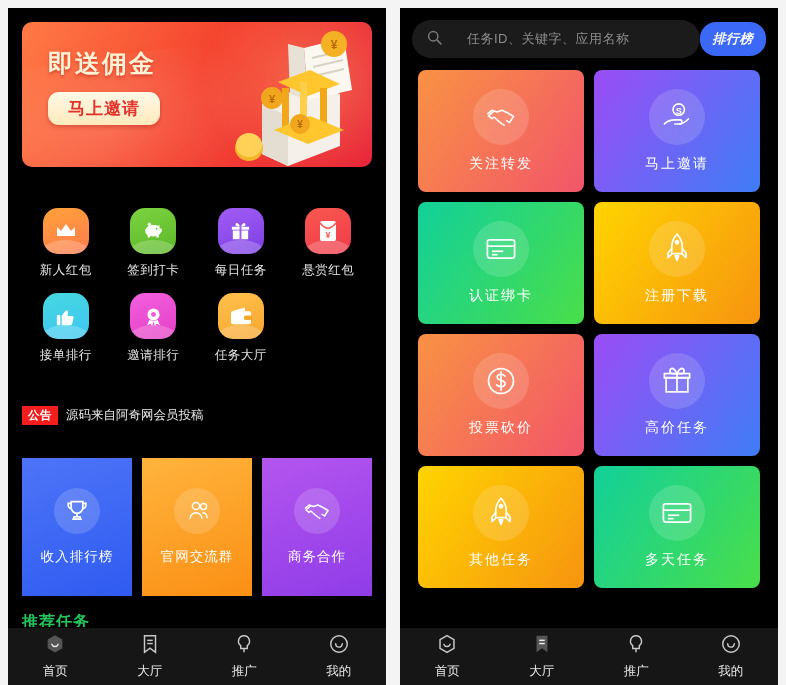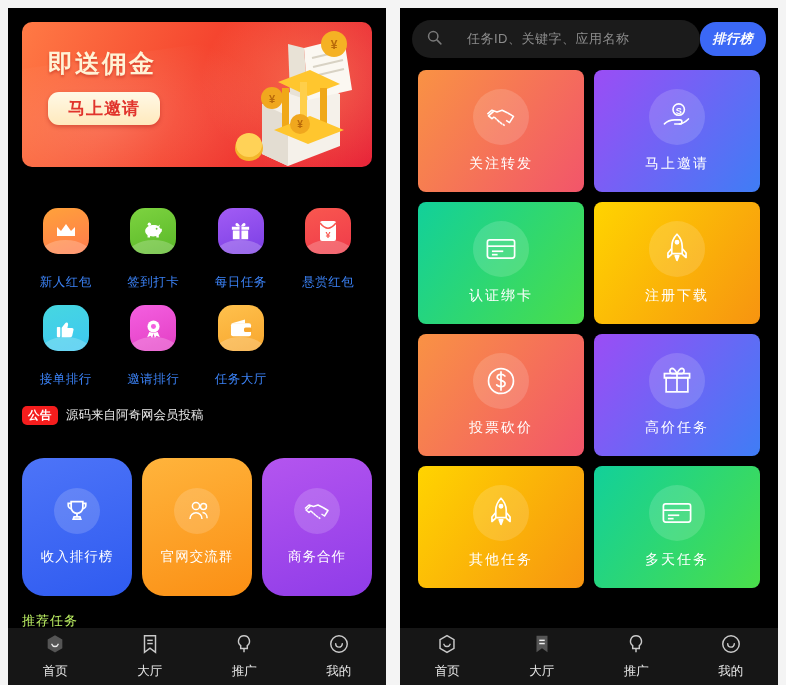--- a/index.html
+++ b/index.html
@@ -68,54 +68,54 @@
     display: flex; align-items: center; justify-content: center;
     position: relative; overflow: hidden;
   }
   .icon-sq::after {
     content: ""; position: absolute; left: -10%; bottom: -48%;
     width: 120%; height: 78%; border-radius: 50%;
     background: rgba(255,255,255,.22);
   }
   .icon-sq svg { position: relative; z-index: 2; }
   .icon-label {
-    margin-top: 20px; font-size: 12.5px; color: #3b82f6; letter-spacing: .5px;
+    margin-top: 8px; font-size: 12.5px; color: #e5e5e5; letter-spacing: .5px;
   }
 
   
   .notice {
     position: absolute; left: 14px; top: 398px;
     display: flex; align-items: center; gap: 8px;
   }
   .notice-badge {
     background: #f51d1d; color: #fff; font-size: 11.5px; font-weight: bold;
-    padding: 2px 6px; border-radius: 5px; letter-spacing: .5px;
+    padding: 2px 6px; border-radius: 0; letter-spacing: .5px;
   }
   .notice-text { font-size: 12.5px; color: #e9e9e9; }
 
   
   .promo-row {
     position: absolute; left: 14px; top: 450px; width: 350px;
     display: flex; gap: 10px;
   }
   .promo-card {
-    flex: 1; height: 138px; border-radius: 22px;
+    flex: 1; height: 138px; border-radius: 0;
     display: flex; flex-direction: column; align-items: center; justify-content: center;
     gap: 14px; position: relative;
   }
   .promo-ic {
     width: 46px; height: 46px; border-radius: 50%;
     background: rgba(255,255,255,.16);
     display: flex; align-items: center; justify-content: center;
   }
   .promo-label { font-size: 13.5px; color: #fff; letter-spacing: 1px; }
 
   .section-clip {
     position: absolute; left: 14px; top: 604px;
-    font-size: 13px; font-weight: normal; color: #bef264; letter-spacing: 1px;
+    font-size: 16px; font-weight: bold; color: #22c55e; letter-spacing: 1px;
   }
 
   
   .searchbar {
     position: absolute; left: 12px; top: 12px; width: 354px;
     display: flex; align-items: center; gap: 0;
   }
   .search-field {
     flex: 1; height: 38px; border-radius: 19px; background: #1b1b1b;
     display: flex; align-items: center; padding: 0 14px; gap: 24px;

